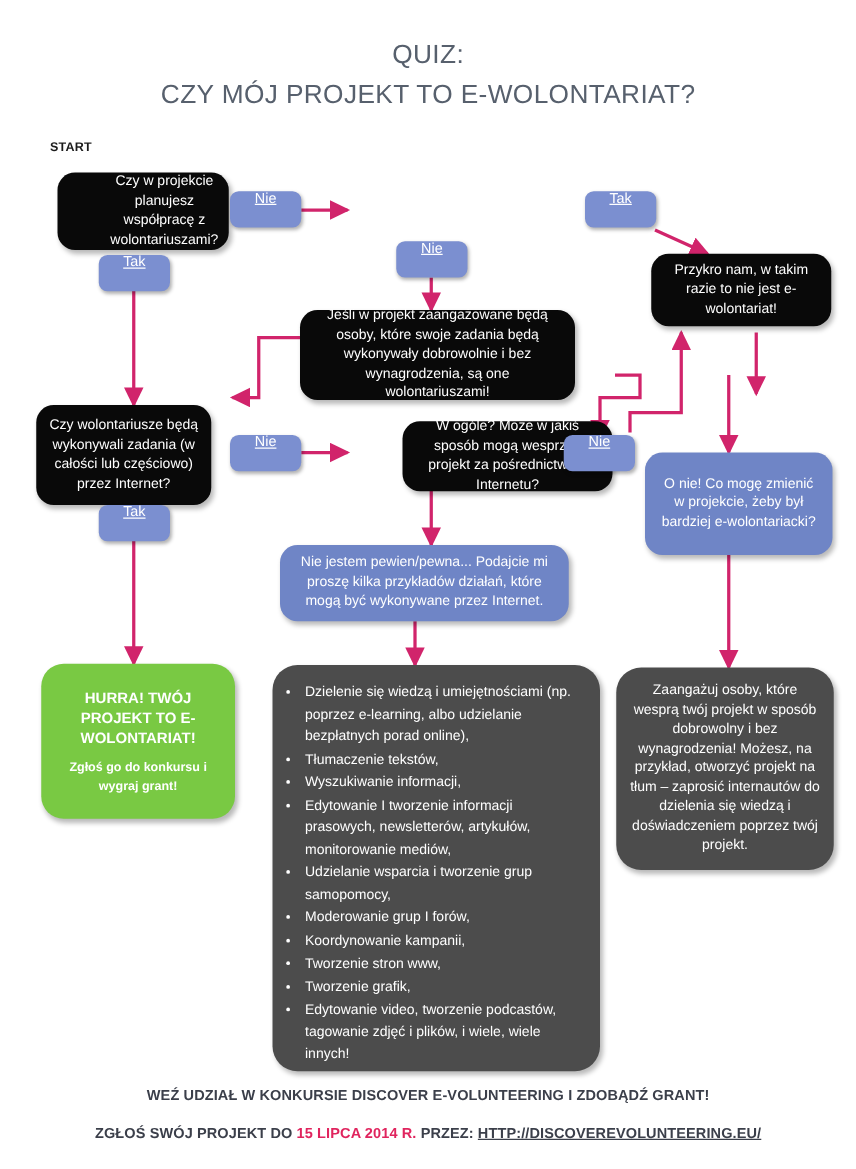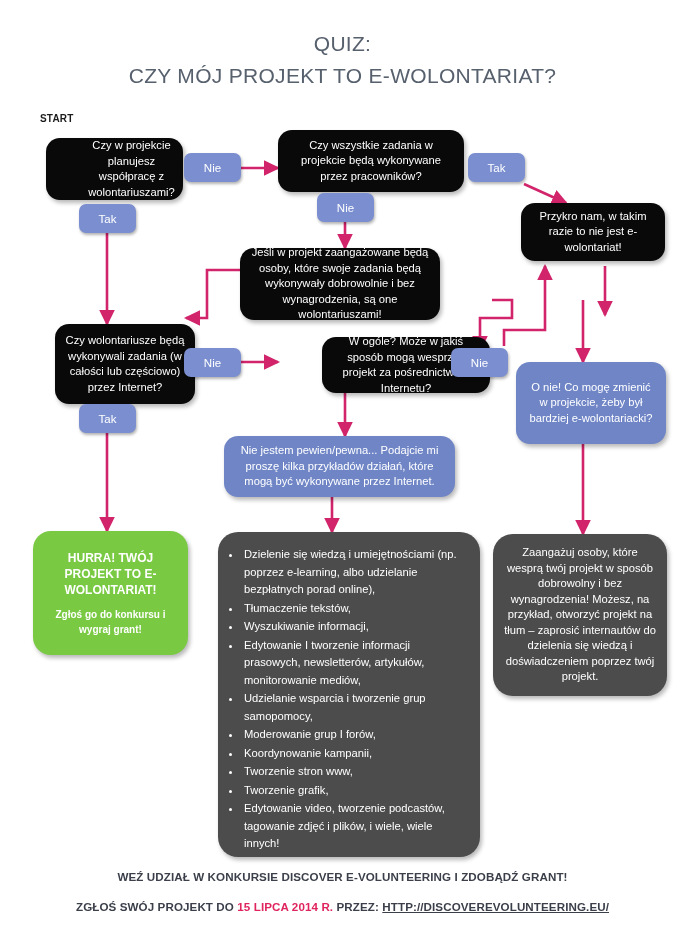--- a/index.html
+++ b/index.html
@@ -47,22 +47,23 @@
   .node.green{background:#79c943;color:#ffffff;font-weight:bold;border-radius:18px;}
   .node.gray{background:#4c4c4c;color:#ffffff;border-radius:20px;}
 
   .pill{
     position:absolute;
     box-sizing:border-box;
     background:#7b8fd0;
     color:#ffffff;
     border-radius:7px;
     font-size:11.5px;
-    display:flex;align-items:center;justify-content:center;
+    display:flex;justify-content:center;
     box-shadow:1px 2px 3px rgba(0,0,0,.3);
+    text-decoration:underline;
   }
 
   .green-inner{display:block;}
   .green-inner .big{display:block;font-size:12px;line-height:16px;font-weight:bold;}
   .green-inner .sub{display:block;margin-top:9px;font-size:10px;line-height:15px;font-weight:bold;}
 
   ul.bullets{
     margin:0;padding:0 4px 0 20px;
     text-align:left;
     list-style:disc;
@@ -139,41 +140,38 @@
   </div>
 
   <div class="pill" style="left:184px;top:153px;width:57px;height:29px;">
     <span>Nie</span>
   </div>
 
   <div class="pill" style="left:79px;top:204px;width:57px;height:29px;">
     <span>Tak</span>
   </div>
 
-  <div class="node black" style="left:278px;top:130px;width:186px;height:62px;">
-    <span>Czy wszystkie zadania w projekcie będą wykonywane przez pracowników?</span>
-  </div>
 
   <div class="pill" style="left:468px;top:153px;width:57px;height:29px;">
     <span>Tak</span>
   </div>
 
   <div class="pill" style="left:317px;top:193px;width:57px;height:29px;">
     <span>Nie</span>
   </div>
 
   <div class="node black" style="left:521px;top:203px;width:144px;height:58px;">
     <span>Przykro nam, w takim razie to nie jest e-wolontariat!</span>
   </div>
 
-  <div class="node black" style="left:240px;top:248px;width:200px;height:72px;">
+  <div class="node black" style="left:240px;top:248px;width:220px;height:72px;">
     <span>Jeśli w projekt zaangażowane będą osoby, które swoje zadania będą wykonywały dobrowolnie i bez wynagrodzenia, są one wolontariuszami!</span>
   </div>
 
-  <div class="node black" style="left:55px;top:324px;width:140px;height:80px;">
+  <div class="node black" style="left:29px;top:324px;width:140px;height:80px;">
     <span>Czy wolontariusze będą wykonywali zadania (w całości lub częściowo) przez Internet?</span>
   </div>
 
   <div class="pill" style="left:184px;top:348px;width:57px;height:29px;">
     <span>Nie</span>
   </div>
 
   <div class="pill" style="left:79px;top:404px;width:57px;height:29px;">
     <span>Tak</span>
   </div>

